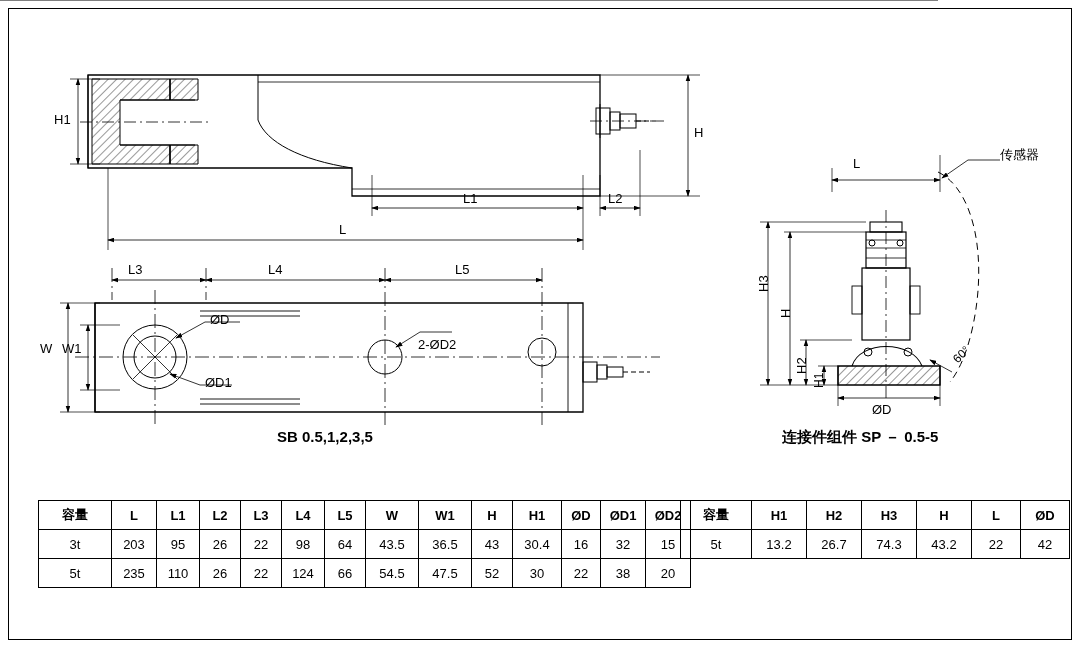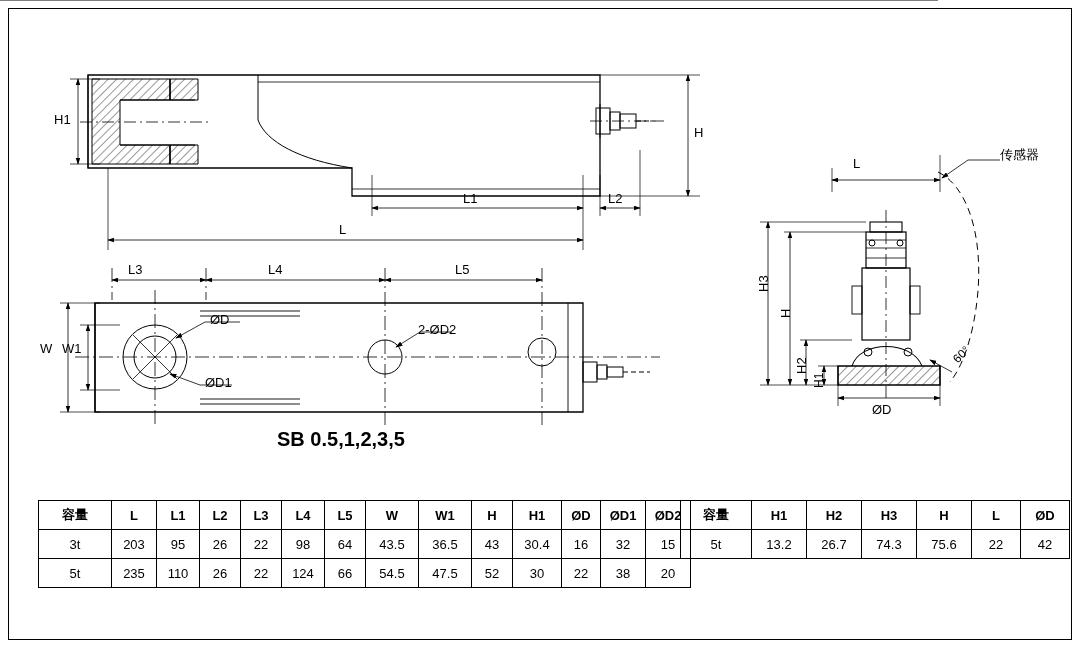--- a/index.html
+++ b/index.html
@@ -1,21 +1,21 @@
 <!DOCTYPE html>
 <html><head>
 <meta charset="utf-8">
 <style>
   html,body{margin:0;padding:0;background:#ffffff;}
   body{width:1082px;height:648px;font-family:"Liberation Sans",sans-serif;color:#000;}
   #root{position:relative;width:1082px;height:648px;overflow:hidden;}
   .frame{position:absolute;left:8px;top:8px;width:1064px;height:632px;border:1.5px solid #000;box-sizing:border-box;}
   .lbl{position:absolute;font-size:13px;white-space:nowrap;}
   .lbl.sm{font-size:12px;}
-  .cap{position:absolute;font-size:20px;font-weight:bold;white-space:nowrap;}
+  .cap{position:absolute;font-size:15px;font-weight:bold;white-space:nowrap;}
   svg{position:absolute;left:0;top:0;}
   table{border-collapse:collapse;font-size:13px;}
   table td,table th{border:1px solid #000;text-align:center;padding:2px 4px;font-weight:normal;}
   .tblwrap{position:absolute;}
   .hdr td{font-weight:bold;}
 </style>
 </head>
 <body>
 
 <div id="root">
@@ -201,32 +201,33 @@
   <div class="lbl" style="left:608px;top:191px;">L2</div>
   <div class="lbl" style="left:339px;top:222px;">L</div>
 
   <div class="lbl" style="left:128px;top:262px;">L3</div>
   <div class="lbl" style="left:268px;top:262px;">L4</div>
   <div class="lbl" style="left:455px;top:262px;">L5</div>
   <div class="lbl" style="left:40px;top:341px;">W</div>
   <div class="lbl" style="left:62px;top:341px;">W1</div>
   <div class="lbl" style="left:210px;top:312px;">ØD</div>
   <div class="lbl" style="left:205px;top:375px;">ØD1</div>
-  <div class="lbl" style="left:418px;top:322px;">2-ØD2</div>
+  <div class="lbl" style="left:418px;top:337px;">2-ØD2</div>
 
   <div class="lbl" style="left:853px;top:156px;">L</div>
   <div class="lbl" style="left:756px;top:292px;transform:rotate(-90deg);transform-origin:left top;">H3</div>
   <div class="lbl" style="left:778px;top:318px;transform:rotate(-90deg);transform-origin:left top;">H</div>
   <div class="lbl" style="left:794px;top:374px;transform:rotate(-90deg);transform-origin:left top;">H2</div>
   <div class="lbl sm" style="left:812px;top:388px;transform:rotate(-90deg);transform-origin:left top;">H1</div>
   <div class="lbl" style="left:872px;top:402px;">ØD</div>
   <div class="lbl sm" style="left:950px;top:356px;transform:rotate(-45deg);transform-origin:left top;">60°</div>
   <div class="lbl" style="left:1000px;top:146px;">传感器</div>
 
   <div class="cap" style="left:277px;top:428px;">SB 0.5,1,2,3,5</div>
+  <div class="cap" style="left:782px;top:428px;">连接件组件 SP － 0.5-5</div>
 
   <div class="tblwrap" style="left:38px;top:500px;">
     <table>
       <tbody id="tbl-left">
           <tr class="hdr">
             <td style="width: 64px; height: 24px;">容量</td>
             <td style="width: 36px; height: 24px;">L</td>
             <td style="width: 34px; height: 24px;">L1</td>
             <td style="width: 32px; height: 24px;">L2</td>
             <td style="width: 32px; height: 24px;">L3</td>
@@ -286,20 +287,20 @@
             <td style="width: 46px; height: 24px;">H3</td>
             <td style="width: 46px; height: 24px;">H</td>
             <td style="width: 40px; height: 24px;">L</td>
             <td style="width: 40px; height: 24px;">ØD</td>
           </tr>
           <tr>
             <td style="width: 62px; height: 24px;">5t</td>
             <td style="width: 46px; height: 24px;">13.2</td>
             <td style="width: 46px; height: 24px;">26.7</td>
             <td style="width: 46px; height: 24px;">74.3</td>
-            <td style="width: 46px; height: 24px;">75.6</td>
+            <td style="width: 46px; height: 24px;">43.2</td>
             <td style="width: 40px; height: 24px;">22</td>
             <td style="width: 40px; height: 24px;">42</td>
           </tr>
         </tbody>
     </table>
   </div>
 </div>
 
 </body></html>

